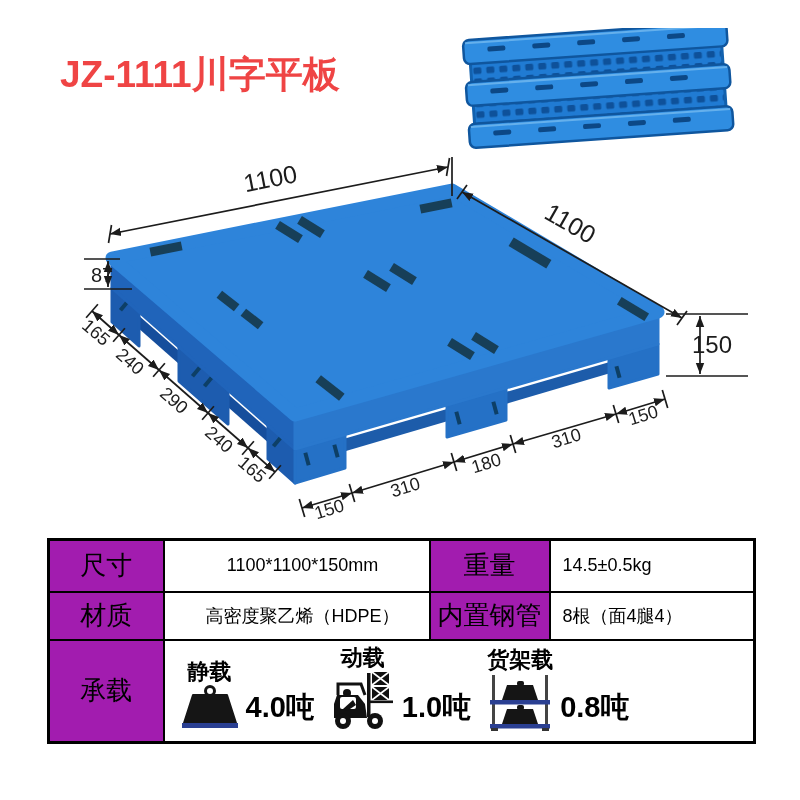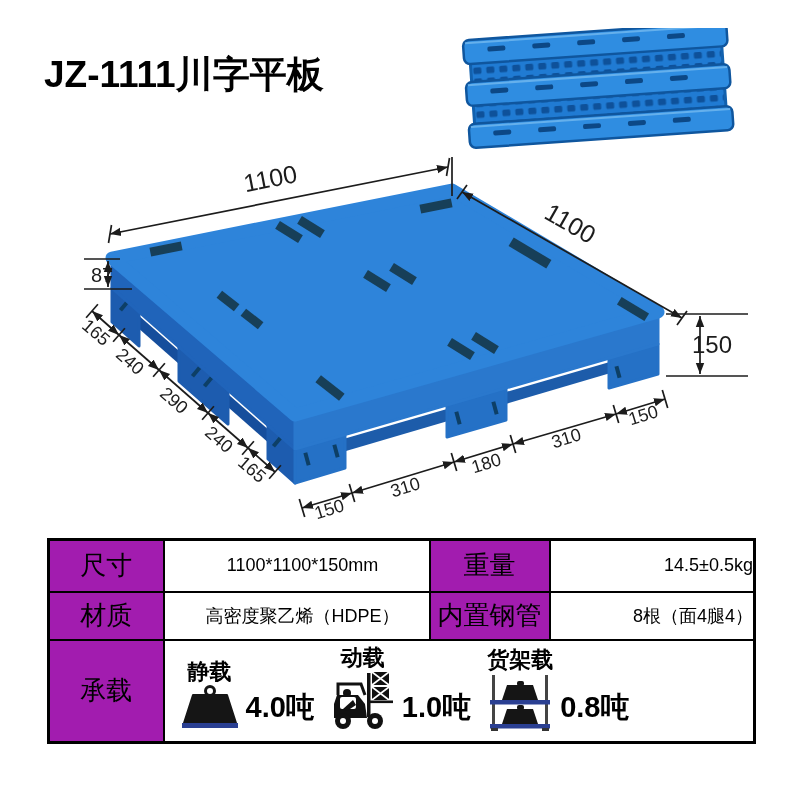--- a/index.html
+++ b/index.html
@@ -1,38 +1,38 @@
 <!DOCTYPE html>
 <html><head>
 <meta charset="utf-8">
 <style>
   * { margin:0; padding:0; box-sizing:border-box; }
   body { background:#e8e8e8; font-family:"Liberation Sans", sans-serif; }
   .page { position:relative; width:800px; height:800px; background:#ffffff; overflow:hidden; }
 
-  .title { position:absolute; left:44px; top:50px; font-size:37px; font-weight:bold; color:#000000; letter-spacing:0px; }
+  .title { position:absolute; left:60px; top:50px; font-size:37px; font-weight:bold; color:#ef4444; letter-spacing:0px; }
 
   svg.photo   { position:absolute; left:455px; top:28px; width:292px; height:138px; }
   svg.drawing { position:absolute; left:0; top:0; width:800px; height:535px; }
 
   .drawing text { font-family:"Liberation Sans", sans-serif; fill:#1c1c1c; text-anchor:middle; }
   .dim-lg { font-size:25px; }
   .dim-md { font-size:20px; }
   .dim-sm { font-size:18px; }
   .dim-xl { font-size:24px; }
   .anch-end { text-anchor:end; }
   .anch-start { text-anchor:start; }
 
   table.spec { position:absolute; left:47px; top:538px; border-collapse:collapse; table-layout:fixed;
                border:3px solid #000; background:#fff; }
   .spec td { border:2.5px solid #000; font-size:26px; color:#000; padding:0; vertical-align:middle; }
   .spec td.hd { background:#a21caf; text-align:center; font-weight:normal; }
   .spec td.val { font-weight:normal; font-size:18px;padding-left:12px; }
   .ctr { text-align:center; }
-  .lft { text-align:right; padding-left:14px; }
+  .lft { text-align:left; padding-left:14px; }
 
   .load-wrap  { display:flex; align-items:flex-end; gap:16px; padding:4px 0 10px 16px; }
   .load-group { display:flex; align-items:flex-end; gap:7px; }
   .icon-col   { display:flex; flex-direction:column; align-items:center; gap:1px; }
   .load-top   { font-size:22px; font-weight:bold; line-height:1.15; white-space:nowrap; }
   .load-value { font-size:29px; font-weight:bold; padding-bottom:3px; white-space:nowrap; }
 </style>
 </head>
 <body>
 

